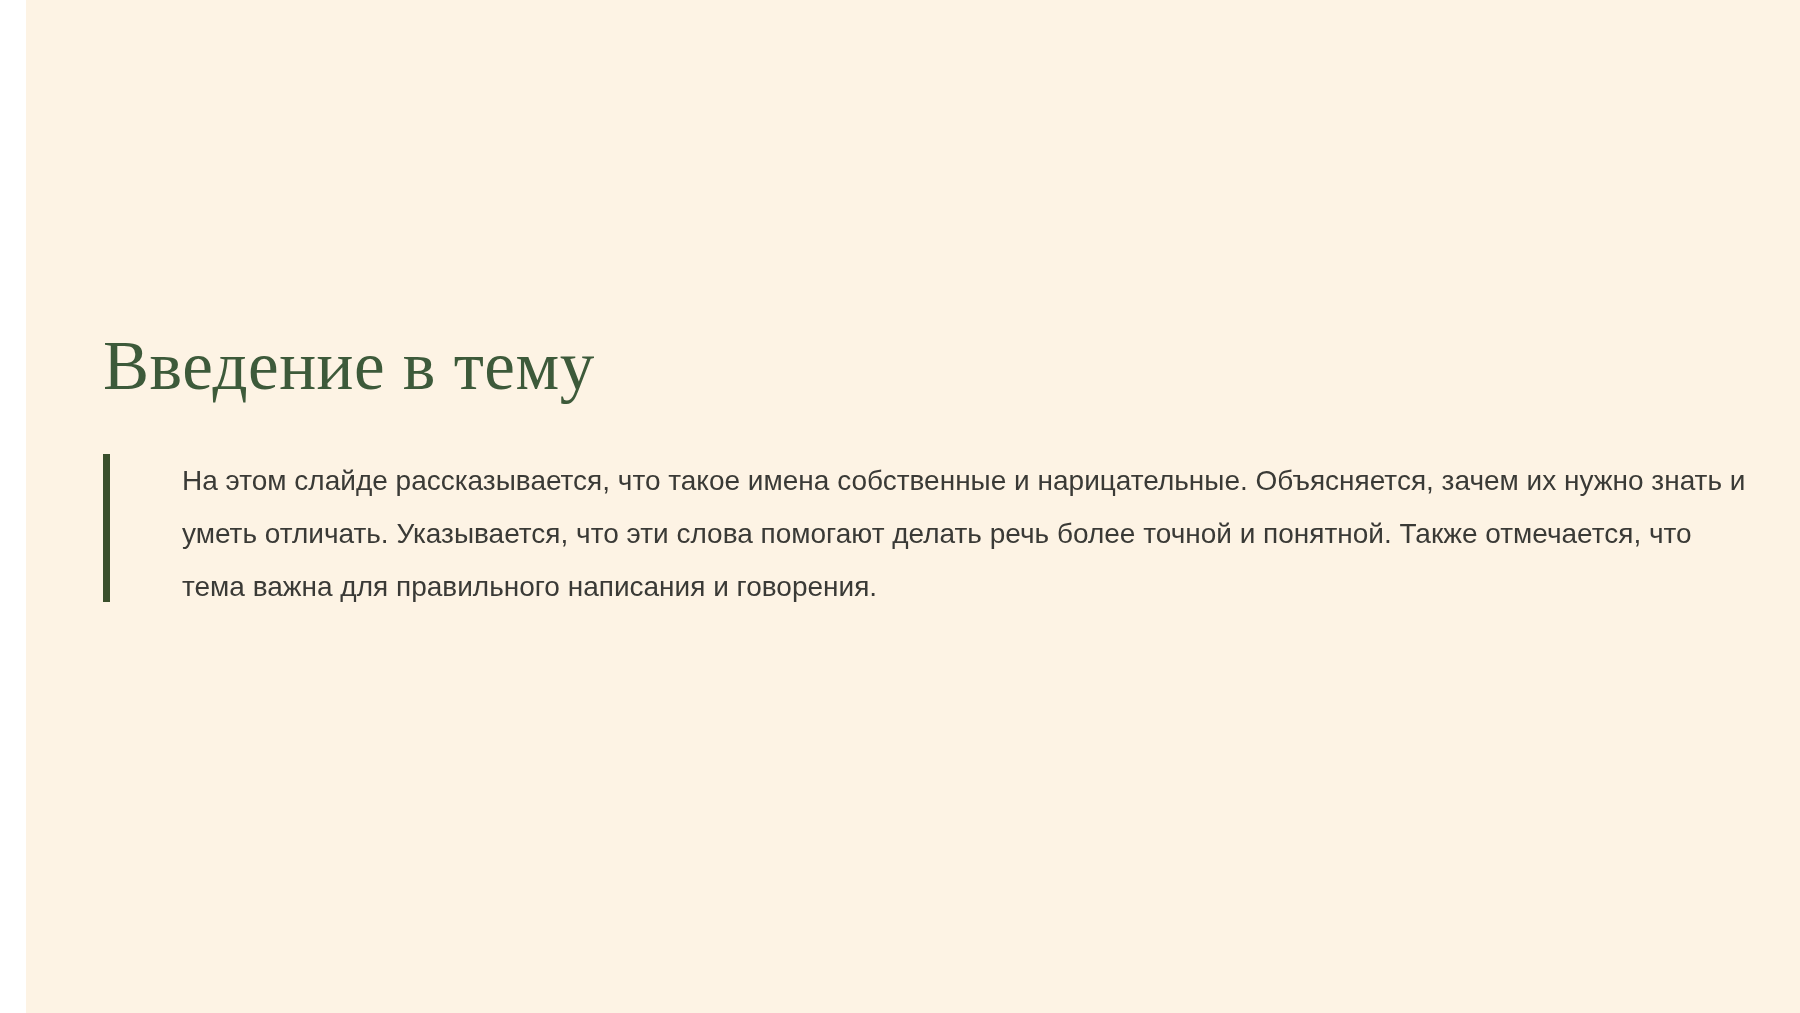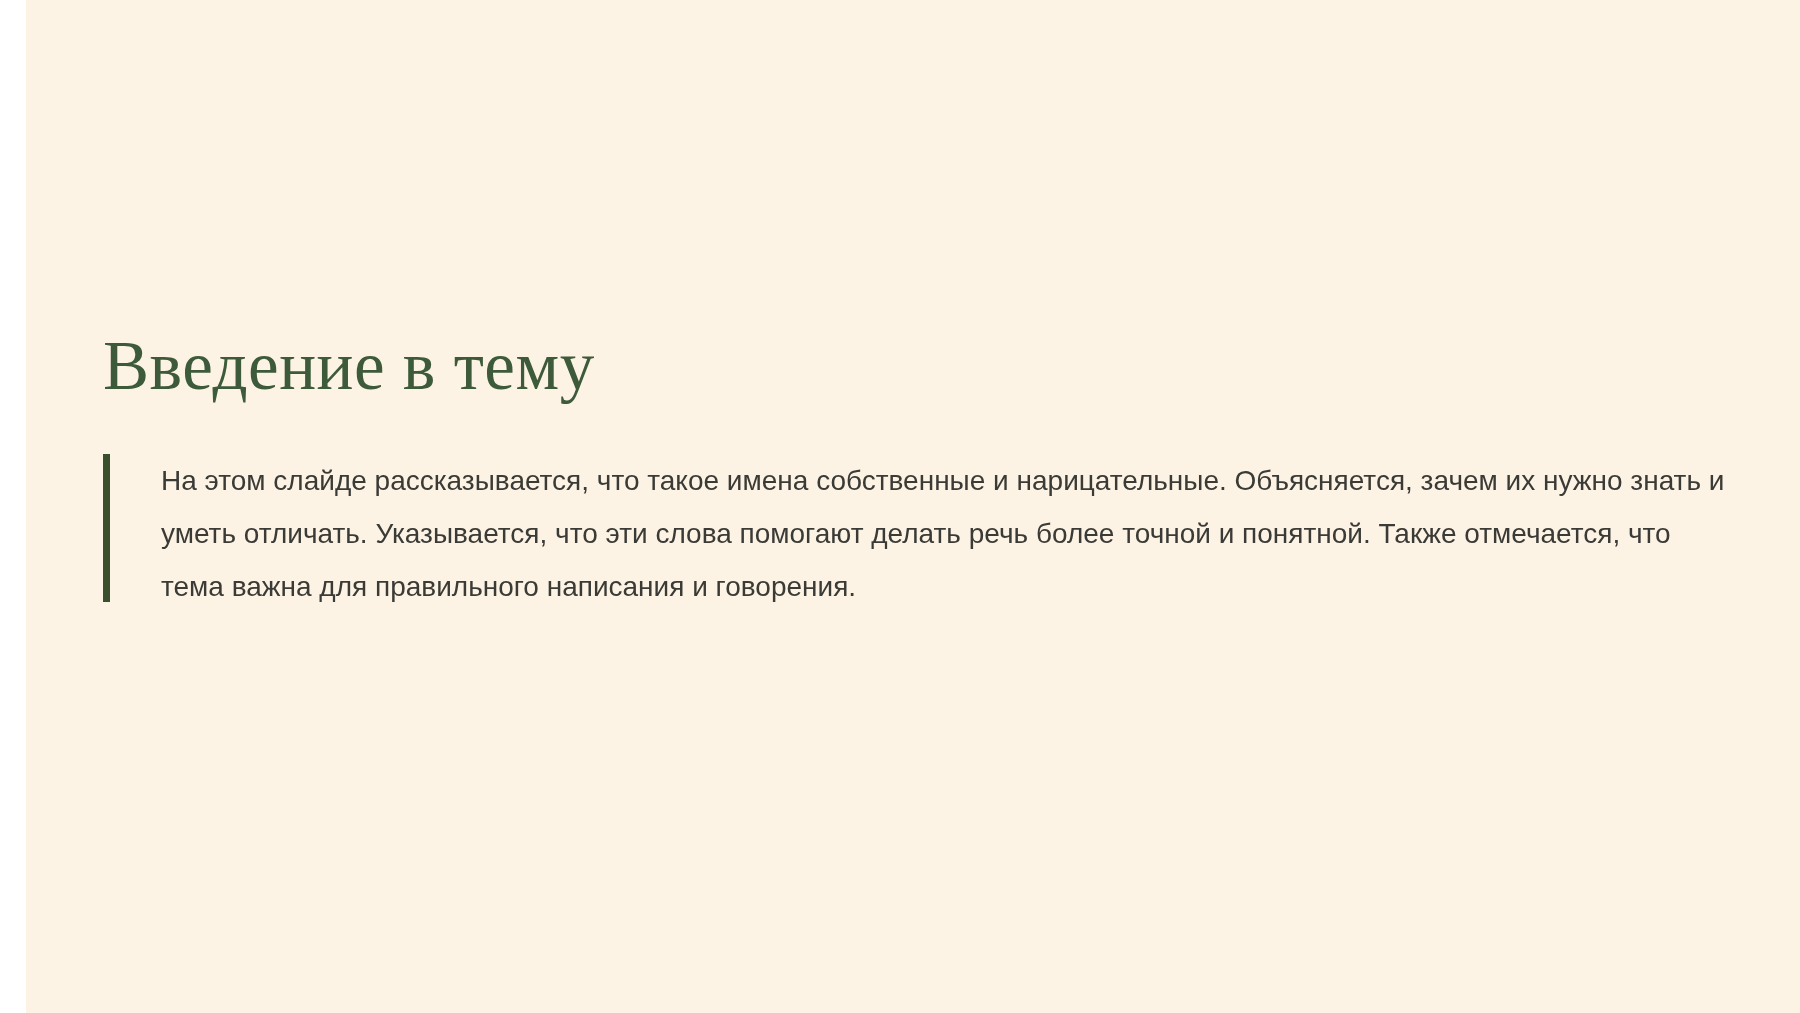--- a/index.html
+++ b/index.html
@@ -36,21 +36,21 @@
     font-weight: 400;
     color: #3D5A3A;
     letter-spacing: 0.5px;
     margin: 0;
     white-space: nowrap;
   }
 
   .body-block {
     position: relative;
     margin-top: 52px;
-    padding-left: 58px;
+    padding-left: 79px;
     min-height: 148px;
   }
 
   .accent-bar {
     position: absolute;
     left: 0;
     top: 0;
     width: 7px;
     height: 148px;
     background: #3A4F2C;

